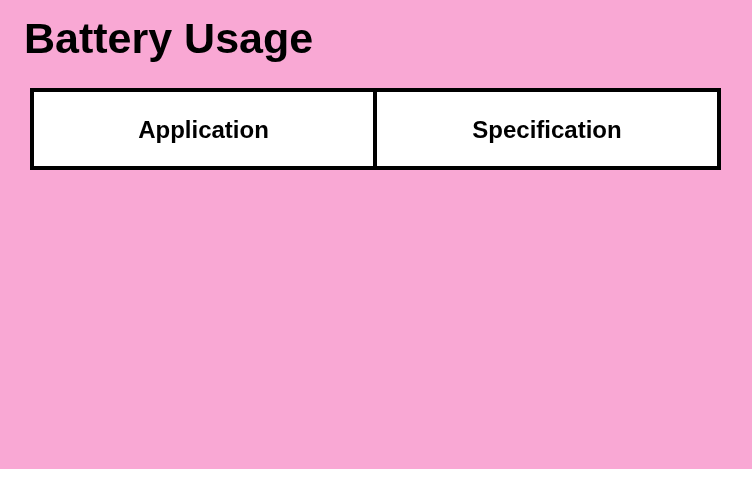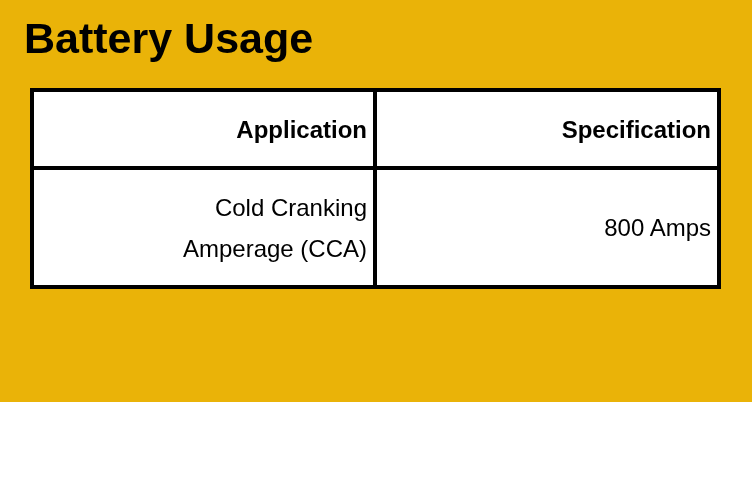--- a/index.html
+++ b/index.html
@@ -12,22 +12,22 @@
     height: 490px;
     overflow: hidden;
     font-family: "Liberation Sans", sans-serif;
     color: #000000;
     -webkit-font-smoothing: none;
   }
 
   .page {
     position: relative;
     width: 752px;
-    height: 402px;
-    background: #eab308;
+    height: 469px;
+    background: #f9a8d4;
   }
 
   
   .page-title {
     position: absolute;
     left: 24px;
     top: 10px;
     font-size: 43px;
     font-weight: bold;
     line-height: 56px;
@@ -45,21 +45,21 @@
     border-collapse: collapse;
     table-layout: fixed;
   }
   .spec-table col.col-app { width: 343px; }
   .spec-table col.col-spec { width: 344px; }
 
   .spec-table th,
   .spec-table td {
     border: 4px solid #000000;
     padding: 0 6px;
-    text-align: right;
+    text-align: center;
     vertical-align: middle;
     font-size: 24px;
     line-height: 41px;
     color: #000000;
     background: #ffffff;
   }
 
   .spec-table th {
     font-weight: bold;
     height: 74px;
@@ -92,26 +92,19 @@
       <col class="col-spec">
     </colgroup>
     <thead>
       <tr>
         <th>Application</th>
         <th>Specification</th>
       </tr>
     </thead>
     <tbody>
 
-      <tr data-row="0">
-        <td>
-          <span class="cell-line">Cold Cranking</span>
-          <span class="cell-line">Amperage (CCA)</span>
-        </td>
-        <td>800 Amps</td>
-      </tr>
 
 
 
     </tbody>
   </table>
 
 </div>
 
 </body></html>

